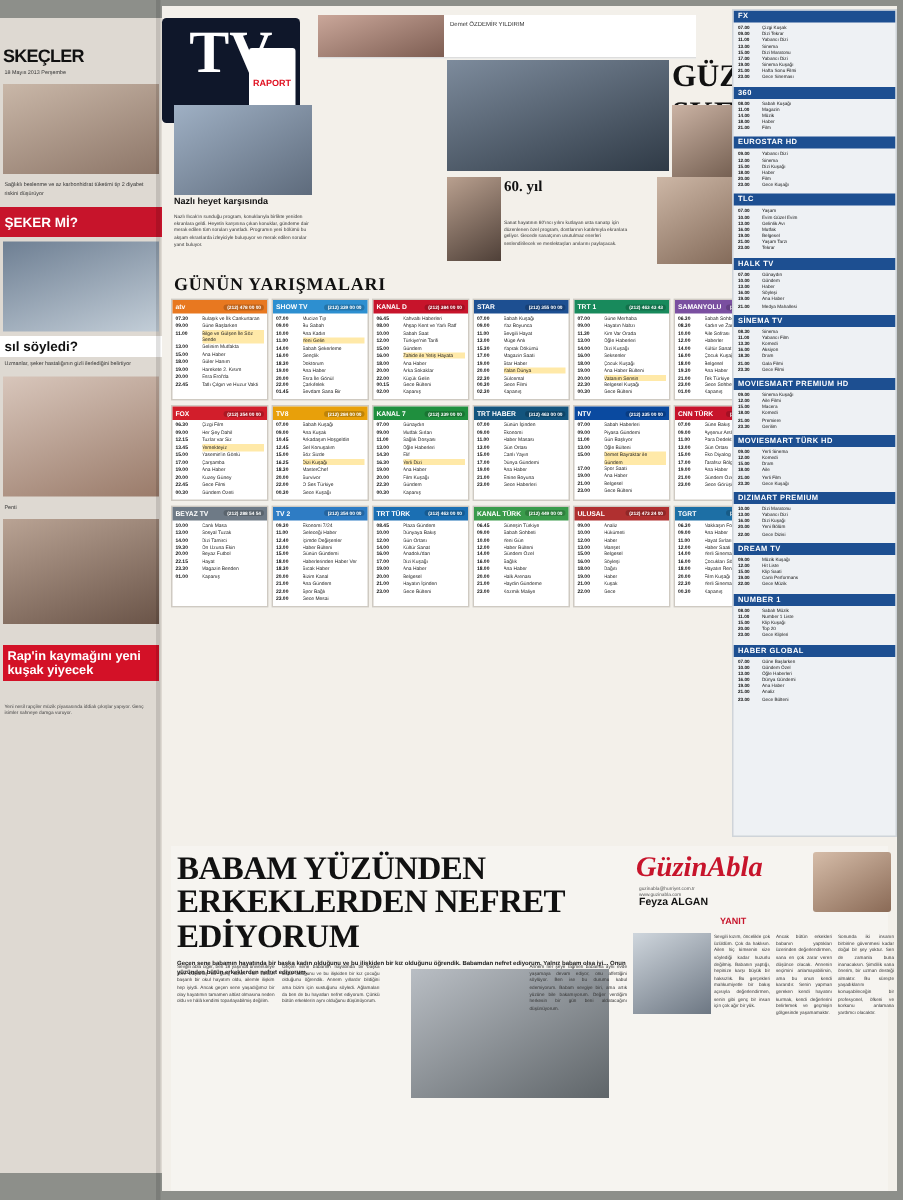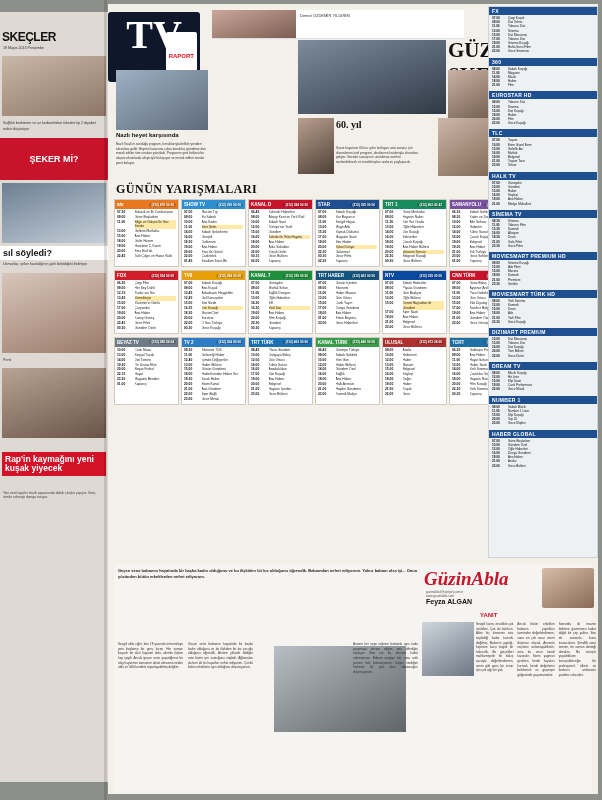--- a/index.html
+++ b/index.html
@@ -11,21 +11,21 @@
   }
   .page{position:relative;width:602px;height:800px;}
 
   
   .leftpage{
     position:absolute;left:0;top:12px;width:108px;height:770px;
     background:#ded9d2;overflow:hidden;
   }
   .lp-head{font-size:12px;font-weight:bold;color:#111;padding:18px 2px 0 2px;letter-spacing:-0.5px;}
   .lp-sub{font-size:3.6px;color:#333;padding:2px 3px;line-height:1.5;}
-  .lp-band{background:#c7142b;color:#fff;font-size:9px;font-weight:bold;padding:16px 3px;margin-top:4px;text-align:center;}
+  .lp-band{background:#c7142b;color:#fff;font-size:9px;font-weight:bold;padding:5px 3px;margin-top:4px;}
   .lp-band2{background:#fff;color:#111;font-size:9px;font-weight:bold;padding:2px 3px;margin-top:2px;}
   .lp-photo{height:60px;background:linear-gradient(160deg,#c9b7a8,#8d7668);margin:3px 2px;}
   .lp-photo.b{background:linear-gradient(160deg,#6e7f93,#c3ced8);}
   .lp-photo.c{background:linear-gradient(160deg,#d8c6bb,#9a7b6a);height:80px;}
   .lp-photo.d{background:linear-gradient(160deg,#b9a394,#6a5448);height:70px;}
   .lp-rap{background:#d31127;color:#fff;font-size:8.5px;font-weight:bold;line-height:1.05;padding:3px;margin:14px 2px;}
   .lp-txt{font-size:3.2px;color:#444;padding:1px 3px;line-height:1.4;}
 
   
   .sheet{
@@ -1198,20 +1198,25 @@
                   <span class="t">23.00</span>
                   <span class="p">Gece</span>
                 </div>
               </div>
             </div>
           </div>
         </div>
     </div>
 
     <div class="bottom">
+      <div class="headline">
+        <div>BABAM YÜZÜNDEN</div>
+        <div>ERKEKLERDEN NEFRET</div>
+        <div>EDİYORUM</div>
+      </div>
       <div class="kicker">Geçen sene babamın hayatında bir başka kadın olduğunu ve bu ilişkiden bir kız olduğunu öğrendik. Babamdan nefret ediyorum. Yalnız babam olsa iyi... Onun yüzünden bütün erkeklerden nefret ediyorum.</div>
       <div class="art-photo"></div>
       <div class="art-cols">
         <div class="art-col">Sevgili abla ciğer, ben 18 yaşında üniversiteye yeni başlamış bir genç kızım. Her zaman başarılı bir okul hayatım oldu, ailemle ilişkim hep iyiydi. Ancak geçen sene yaşadığımız bir olay hayatımın tamamen altüst olmasına neden oldu ve hâlâ kendimi toparlayabilmiş değilim.</div>
         <div class="art-col">Geçen sene babamın hayatında bir başka kadın olduğunu ve bu ilişkiden bir kız çocuğu olduğunu öğrendik. Annem yıllardır bildiğini ama bizim için sustuğunu söyledi. Ağlamaları da ben de bu hayatları nefret ediyorum. Çünkü bütün erkeklerin aynı olduğunu düşünüyorum.</div>
         <div class="art-col" style="margin-left:95px;">Annem her şeye rağmen babamla aynı evde yaşamaya devam ediyor, onu affettiğini söylüyor. Ben ise bu durumu kabul edemiyorum. Babam sevgiye biri, ama artık yüzüne bile bakamıyorum. Değer verdiğim herkesin bir gün beni aldatacağını düşünüyorum.</div>
       </div>
 
       <div class="guzin">
         <div class="guzin-photo"></div>

